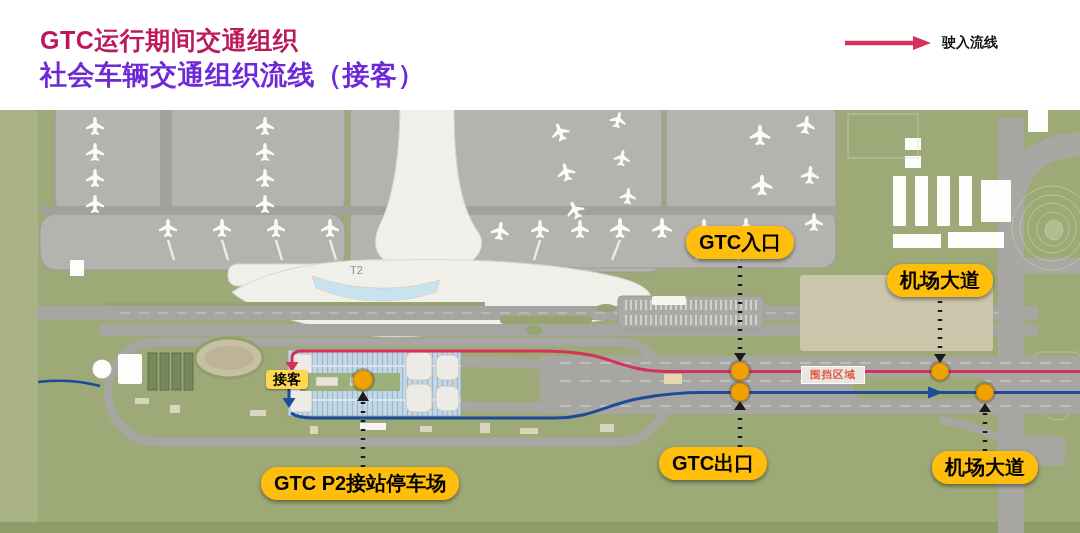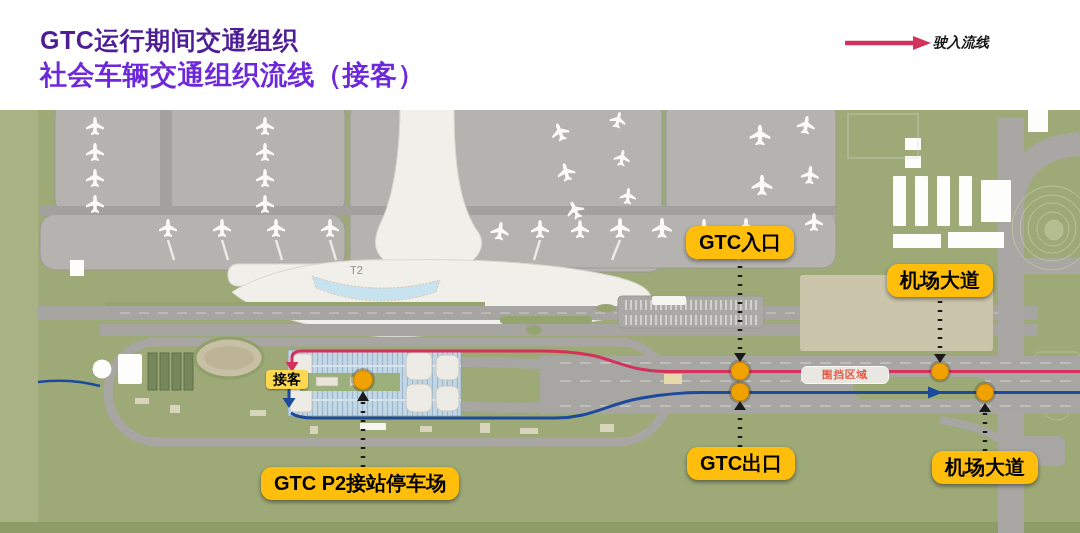--- a/index.html
+++ b/index.html
@@ -1,35 +1,35 @@
 <!DOCTYPE html>
 <html><head>
 <meta charset="utf-8">
 <style>
   html,body{margin:0;padding:0;}
   body{width:1080px;height:533px;position:relative;background:#ffffff;overflow:hidden;
        font-family:"Liberation Sans","DejaVu Sans",sans-serif;}
-  .title{position:absolute;left:40px;top:24px;font-size:25px;font-weight:bold;color:#4c1d95;letter-spacing:.5px;}
+  .title{position:absolute;left:40px;top:24px;font-size:25px;font-weight:bold;color:#be185d;letter-spacing:.5px;}
   .subtitle{position:absolute;left:40px;top:57px;font-size:27px;font-weight:bold;color:#6d28d9;letter-spacing:.5px;}
   .legend{position:absolute;left:843px;top:30px;width:200px;}
-  .legend-row{display:flex;align-items:center;gap:0;height:26px;margin-bottom:6px;font-style:italic;}
+  .legend-row{display:flex;align-items:center;gap:9px;height:26px;margin-bottom:6px;}
   .legend-label{font-size:14px;font-weight:bold;color:#111;}
   .map-wrap{position:absolute;left:0;top:110px;width:912px;height:423px;}
   .callout{position:absolute;background:#FFBE0B;color:#000;font-weight:bold;font-size:20px;
-           padding:5px 13px;border-radius:11px;box-shadow:0 2px 4px rgba(0,0,0,.45);
+           padding:5px 13px;border-radius:16px;box-shadow:0 2px 4px rgba(0,0,0,.45);
            white-space:nowrap;line-height:1.15;}
   .pickup-tag{position:absolute;left:266px;top:370px;background:#FFD84F;color:#000;font-weight:bold;
            font-size:14px;padding:2px 7px;border-radius:4px;box-shadow:0 1px 2px rgba(0,0,0,.4);
            white-space:nowrap;line-height:1.1;}
   .enclosure-tag{position:absolute;left:801px;top:366px;background:#E9E7E2;color:#E0543F;font-weight:bold;
-           font-size:10.5px;letter-spacing:1px;padding:1px 20px;border:1px solid #FBFAF6;border-radius:6px;
+           font-size:10.5px;letter-spacing:1px;padding:1px 8px;border:1px solid #FBFAF6;border-radius:0;
            white-space:nowrap;line-height:1.3;}
   .co-entrance{left:686px;top:226px;}
   .co-ave-n{left:887px;top:264px;}
-  .co-exit{left:687px;top:447px;}
+  .co-exit{left:659px;top:447px;}
   .co-ave-s{left:932px;top:451px;}
   .co-p2{left:261px;top:467px;text-align:center;}
 </style>
 </head>
 <body>
 
 <div class="title">GTC运行期间交通组织</div>
 <div class="subtitle">社会车辆交通组织流线（接客）</div>
 
 <div class="legend">

